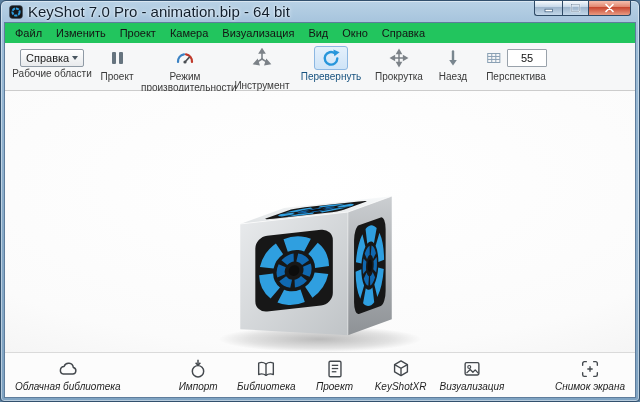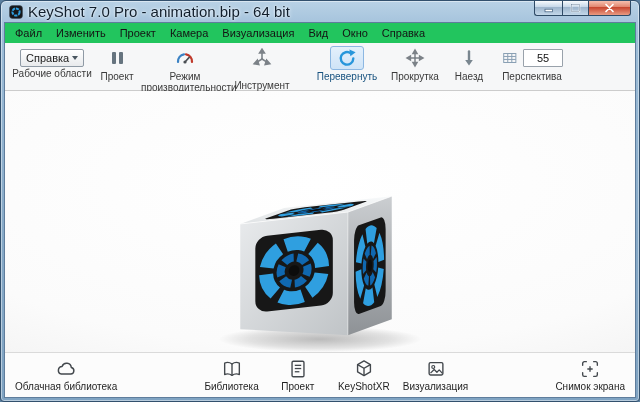--- a/index.html
+++ b/index.html
@@ -76,35 +76,35 @@
   .pause-icon{display:inline-flex;gap:3px;}
   .pause-icon i{display:block;width:4px;height:12px;background:#66747f;border-radius:1px;}
   .persp-row{display:flex;align-items:center;gap:4px;height:24px;}
   .persp-input{
     width:40px;height:18px;border:1px solid #99a2ab;border-radius:1px;font-size:11px;
     font-family:"Liberation Sans", sans-serif;padding:0 13px;box-sizing:border-box;color:#111;
   }
   .w-pause{min-width:44px;}
   .w-perf .cap{max-width:88px;}
   .w-move .cap{max-width:62px;margin-top:11px;}
-  .w-tumble{min-width:72px;margin-left:16px;}
+  .w-tumble{min-width:72px;}
   .w-pan{min-width:60px;}
   .w-dolly{min-width:44px;}
   .w-persp{min-width:78px;}
   .w-workspace{min-width:82px;}
   
   .canvas{
     flex:1 1 auto;position:relative;overflow:hidden;
     background:radial-gradient(ellipse 120% 115% at 50% 35%, #ffffff 0%, #fbfbfb 55%, #e9e9e9 100%);
   }
   .canvas svg{position:absolute;inset:0;width:100%;height:100%;}
   
   .bottombar{
     height:45px;flex:0 0 auto;background:#fcfcfc;border-top:1px solid #dadada;
-    display:flex;align-items:center;padding:0 10px;box-sizing:border-box;
+    display:flex;align-items:center;padding:0 10px;box-sizing:border-box;font-style:italic;
   }
   .bb-item{
     display:flex;flex-direction:column;align-items:center;gap:1px;
     font-size:10px;color:#1f1f1f;cursor:default;min-width:54px;
   }
   .bb-left{flex:0 0 auto;}
   .bb-center{flex:1 1 auto;display:flex;justify-content:center;align-items:center;gap:12px;}
   .bb-right{flex:0 0 auto;}
   .bb-icon{height:22px;display:flex;align-items:center;justify-content:center;}
 </style>
@@ -307,20 +307,30 @@
         <div class="bb-icon">
           <svg width="24" height="22" viewBox="0 0 24 24">
             <path d="M7 17.5 h10.2 a3.6 3.6 0 0 0 0.6 -7.1 A5.2 5.2 0 0 0 7.7 9.2 A4.2 4.2 0 0 0 7 17.5 z" fill="none" stroke="#43484d" stroke-width="1.6" stroke-linejoin="round"></path>
           </svg>
         </div>
         <span>Облачная библиотека</span>
       </div>
 
       <div class="bb-center">
 
+        <div class="bb-item">
+          <div class="bb-icon">
+            <svg width="24" height="22" viewBox="0 0 24 24">
+              <circle cx="12" cy="14.5" r="6.2" fill="none" stroke="#43484d" stroke-width="1.6"></circle>
+              <line x1="12" y1="1.8" x2="12" y2="7.5" stroke="#43484d" stroke-width="1.6"></line>
+              <polyline points="9.4,5.2 12,8 14.6,5.2" fill="none" stroke="#43484d" stroke-width="1.6" stroke-linejoin="round"></polyline>
+            </svg>
+          </div>
+          <span>Импорт</span>
+        </div>
 
         <div class="bb-item">
           <div class="bb-icon">
             <svg width="24" height="22" viewBox="0 0 24 24">
               <path d="M12 6.5 C9.8 4.9 6.2 4.6 4 5.5 V18 c2.2-.9 5.8-.6 8 1 2.2-1.6 5.8-1.9 8-1 V5.5 c-2.2-.9-5.8-.6-8 1 z" fill="none" stroke="#43484d" stroke-width="1.5" stroke-linejoin="round"></path>
               <line x1="12" y1="6.5" x2="12" y2="19" stroke="#43484d" stroke-width="1.5"></line>
             </svg>
           </div>
           <span>Библиотека</span>
         </div>

